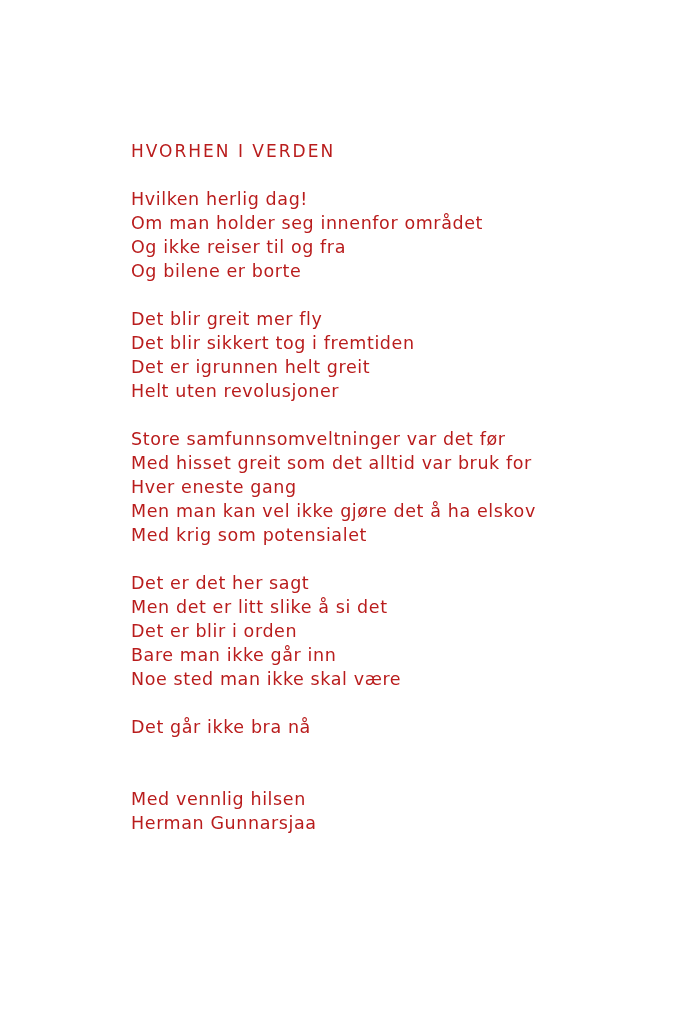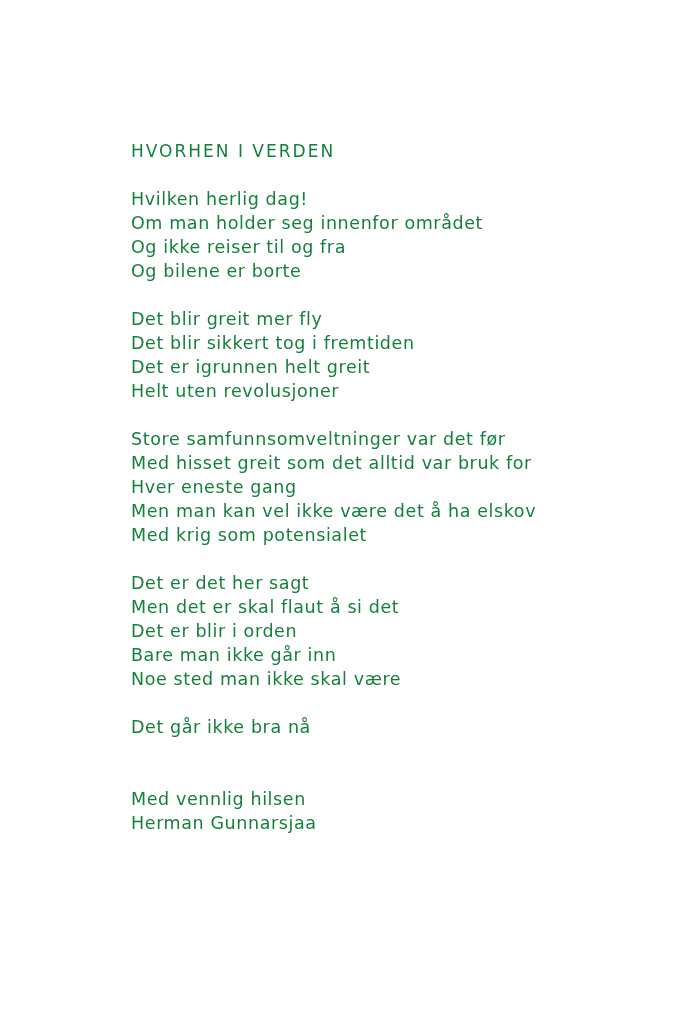--- a/index.html
+++ b/index.html
@@ -7,21 +7,21 @@
     padding: 0;
     background: #ffffff;
   }
   .page {
     position: relative;
     width: 679px;
     height: 1023px;
     background: #ffffff;
     overflow: hidden;
     font-family: "DejaVu Sans", "Liberation Sans", sans-serif;
-    color: #15803d;
+    color: #b91c1c;
     box-sizing: border-box;
     padding: 139px 40px 0 131px;
   }
   .poem-title {
     font-size: 17px;
     line-height: 24px;
     letter-spacing: 2px;
     font-weight: 500;
     margin: 0 0 24px 0;
   }
@@ -59,27 +59,27 @@
     <div class="line">Det blir greit mer fly</div>
     <div class="line">Det blir sikkert tog i fremtiden</div>
     <div class="line">Det er igrunnen helt greit</div>
     <div class="line">Helt uten revolusjoner</div>
   </div>
 
   <div class="stanza">
     <div class="line">Store samfunnsomveltninger var det før</div>
     <div class="line">Med hisset greit som det alltid var bruk for</div>
     <div class="line">Hver eneste gang</div>
-    <div class="line">Men man kan vel ikke være det å ha elskov</div>
+    <div class="line">Men man kan vel ikke gjøre det å ha elskov</div>
     <div class="line">Med krig som potensialet</div>
   </div>
 
   <div class="stanza">
     <div class="line">Det er det her sagt</div>
-    <div class="line">Men det er skal flaut å si det</div>
+    <div class="line">Men det er litt slike å si det</div>
     <div class="line">Det er blir i orden</div>
     <div class="line">Bare man ikke går inn</div>
     <div class="line">Noe sted man ikke skal være</div>
   </div>
 
   <div class="line solo-line">Det går ikke bra nå</div>
 
   <div class="stanza closing">
     <div class="line">Med vennlig hilsen</div>
     <div class="line">Herman Gunnarsjaa</div>

